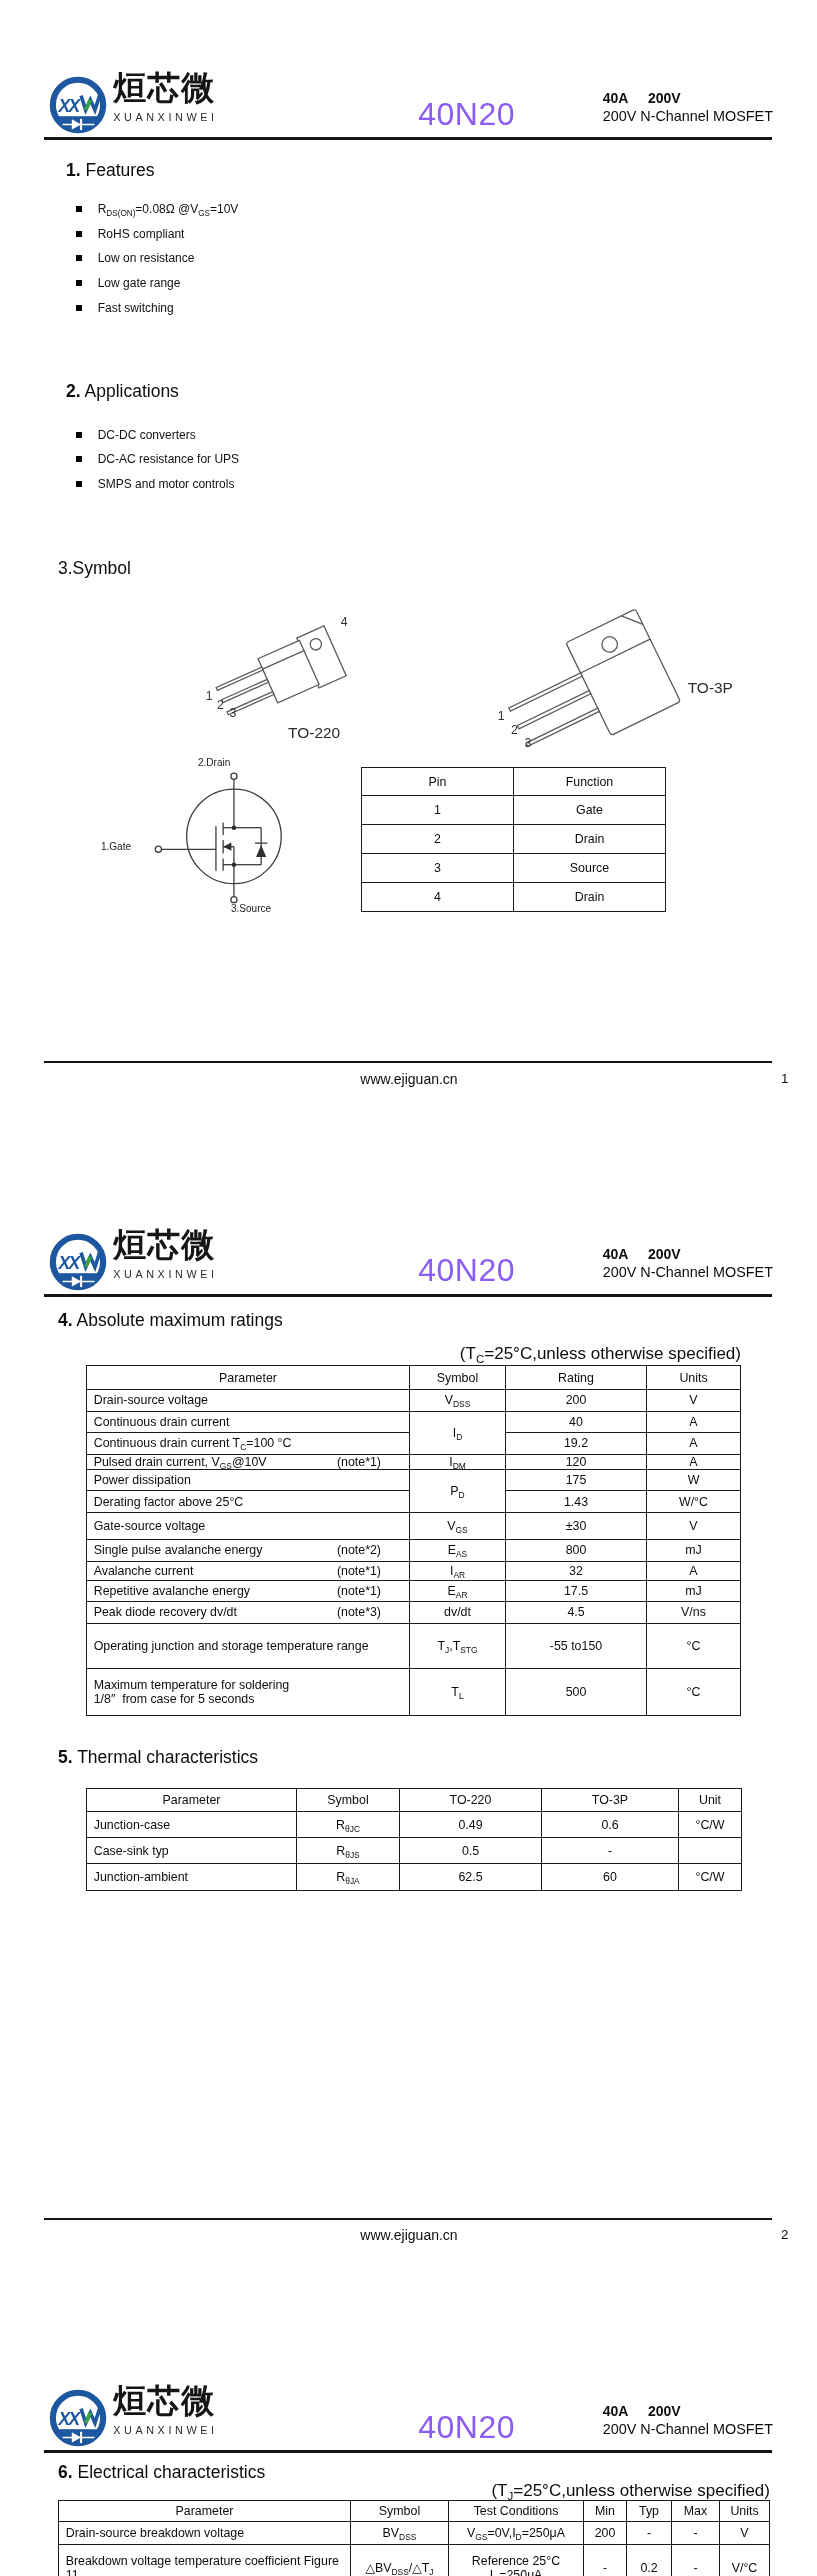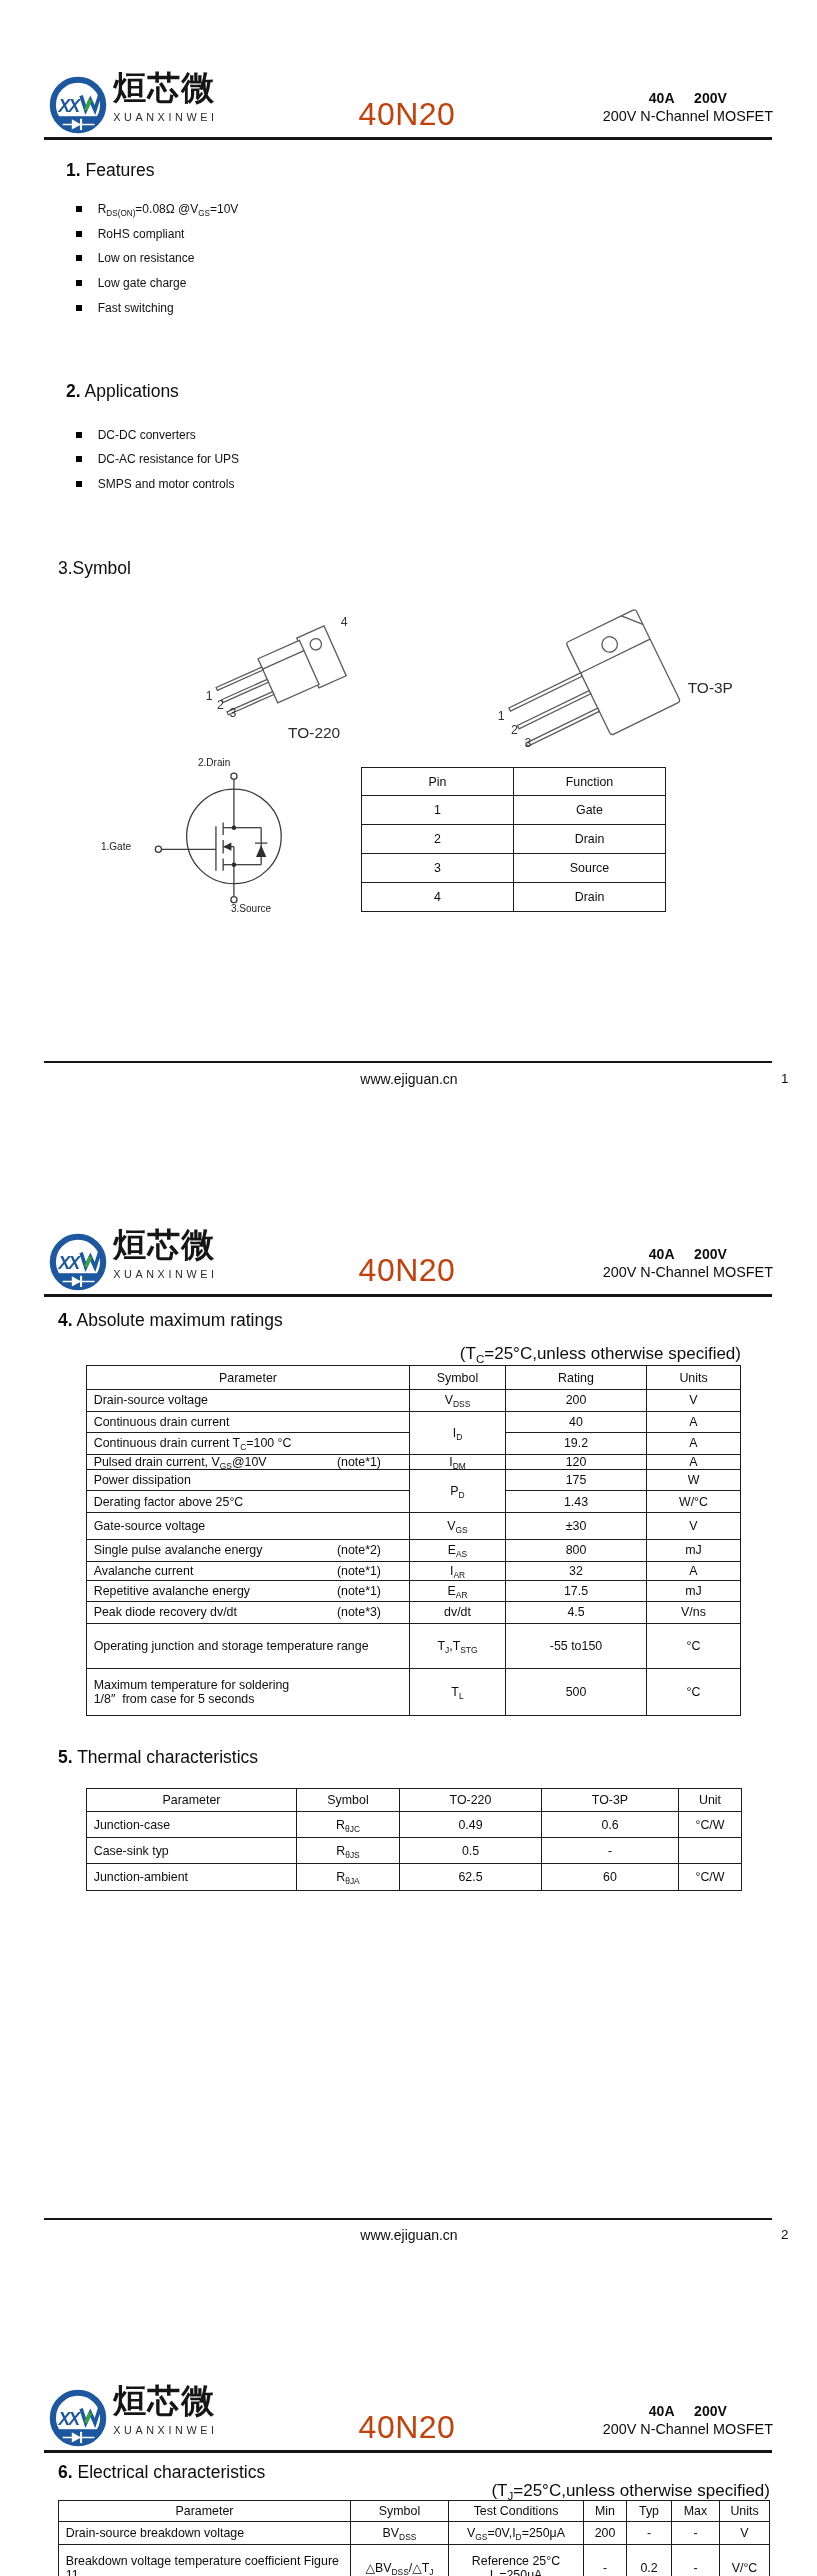--- a/index.html
+++ b/index.html
@@ -2,22 +2,22 @@
 <html style="font-size:8.2px"><head>
 <meta charset="utf-8">
 <style>
   html,body{margin:0;padding:0;background:#fff;}
   .sheet{position:relative;width:818px;height:3470px;background:#fff;overflow:hidden;
          font-family:"Liberation Sans","DejaVu Sans",sans-serif;color:#111;}
   .abs{position:absolute;}
   sub{font-size:68%;line-height:0;}
   b{font-weight:bold;}
   
-  .part-title{font-size:32px;letter-spacing:0.5px;text-align:center;color:#c2410c;}
-  .specs{text-align:center;color:#0d0d0d;line-height:1.3;}
+  .part-title{font-size:32px;letter-spacing:0.5px;text-align:right;color:#8b5cf6;}
+  .specs{text-align:left;color:#0d0d0d;line-height:1.3;}
   .specs .l1{font-size:14px;font-weight:bold;}
   .specs .l1 .gap{display:inline-block;width:19.6px;}
   .specs .l2{font-size:14.4px;}
   .rule{background:#151515;}
   .brand{display:flex;}
   .brand .cn{font-size:33px;font-weight:bold;line-height:1.05;color:#151515;letter-spacing:1px;}
   .brand .latin{font-size:10.8px;letter-spacing:3.6px;color:#2b2b2b;margin-top:5.2px;}
   
   .sec-h{font-size:17.5px;color:#0d0d0d;}
   .bli{position:absolute;display:flex;align-items:flex-start;}
@@ -77,21 +77,21 @@
   <div class="bli" style="left:76px;top:227px">
       <span class="sq"></span>
       <span class="tx">RoHS compliant</span>
     </div>
   <div class="bli" style="left:76px;top:251px">
       <span class="sq"></span>
       <span class="tx">Low on resistance</span>
     </div>
   <div class="bli" style="left:76px;top:276px">
       <span class="sq"></span>
-      <span class="tx">Low gate charge</span>
+      <span class="tx">Low gate range</span>
     </div>
   <div class="bli" style="left:76px;top:301px">
       <span class="sq"></span>
       <span class="tx">Fast switching</span>
     </div>
 
   <div class="abs sec-h" style="left:66px;top:381px"><b>2.</b> Applications</div>
   <div class="bli" style="left:76px;top:428px">
       <span class="sq"></span>
       <span class="tx">DC-DC converters</span>

